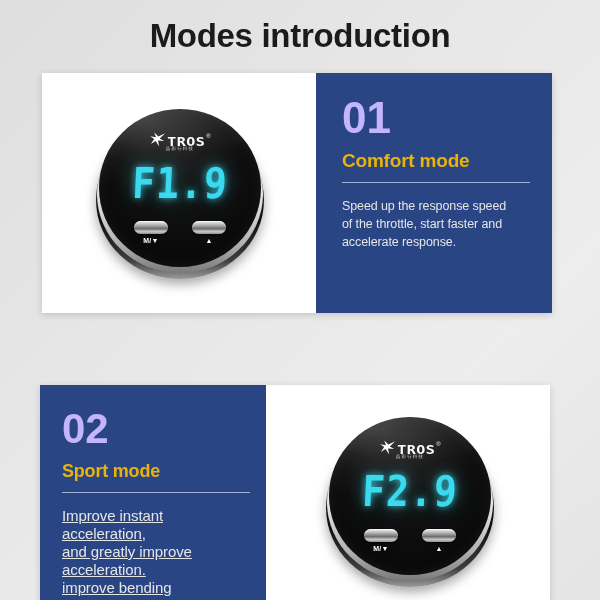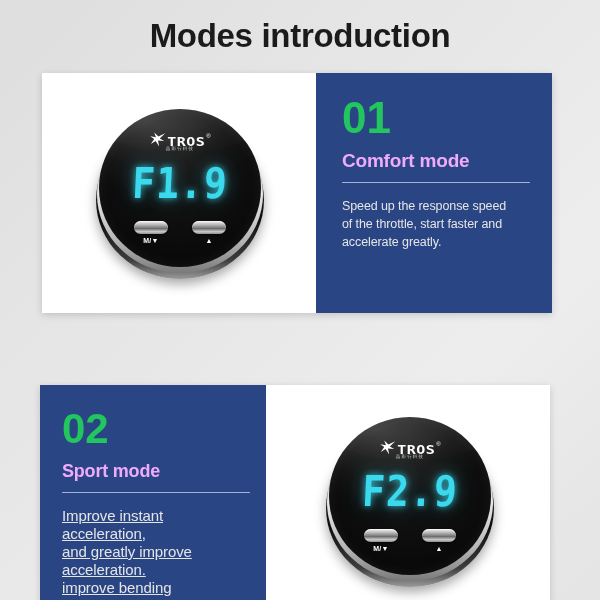--- a/index.html
+++ b/index.html
@@ -70,31 +70,31 @@
     flex: 1 1 auto;
     box-sizing: border-box;
     padding: 16px 22px 10px 26px;
   }
   .card-2 .panel-text {
     flex: 0 0 226px;
     padding: 16px 16px 10px 22px;
   }
 
   .mode-number {
-    color: #22c55e;
+    color: #c4b5fd;
     font-size: 44px;
     font-weight: bold;
     line-height: 50px;
     letter-spacing: 0px;
     margin: 4px 0 6px 0;
   }
   .card-2 .mode-number { font-size: 42px; line-height: 48px; }
 
   .mode-title {
-    color: #f0abfc;
+    color: #eab308;
     font-size: 19px;
     font-weight: bold;
     line-height: 24px;
     letter-spacing: -0.2px;
     margin-bottom: 9px;
   }
   .card-2 .mode-title { font-size: 18px; }
 
   .divider {
     height: 1px;
@@ -297,21 +297,21 @@
       </div>
     </div>
 
     <div class="panel-text">
       <div class="mode-number">01</div>
       <div class="mode-title">Comfort mode</div>
       <div class="divider"></div>
       <div class="mode-desc">
         <span>Speed up the response speed</span>
         <span>of the throttle, start faster and</span>
-        <span>accelerate greatly.</span>
+        <span>accelerate response.</span>
       </div>
     </div>
 
   </div>
 
   <div class="card card-2">
 
     <div class="panel-text">
       <div class="mode-number">02</div>
       <div class="mode-title">Sport mode</div>

